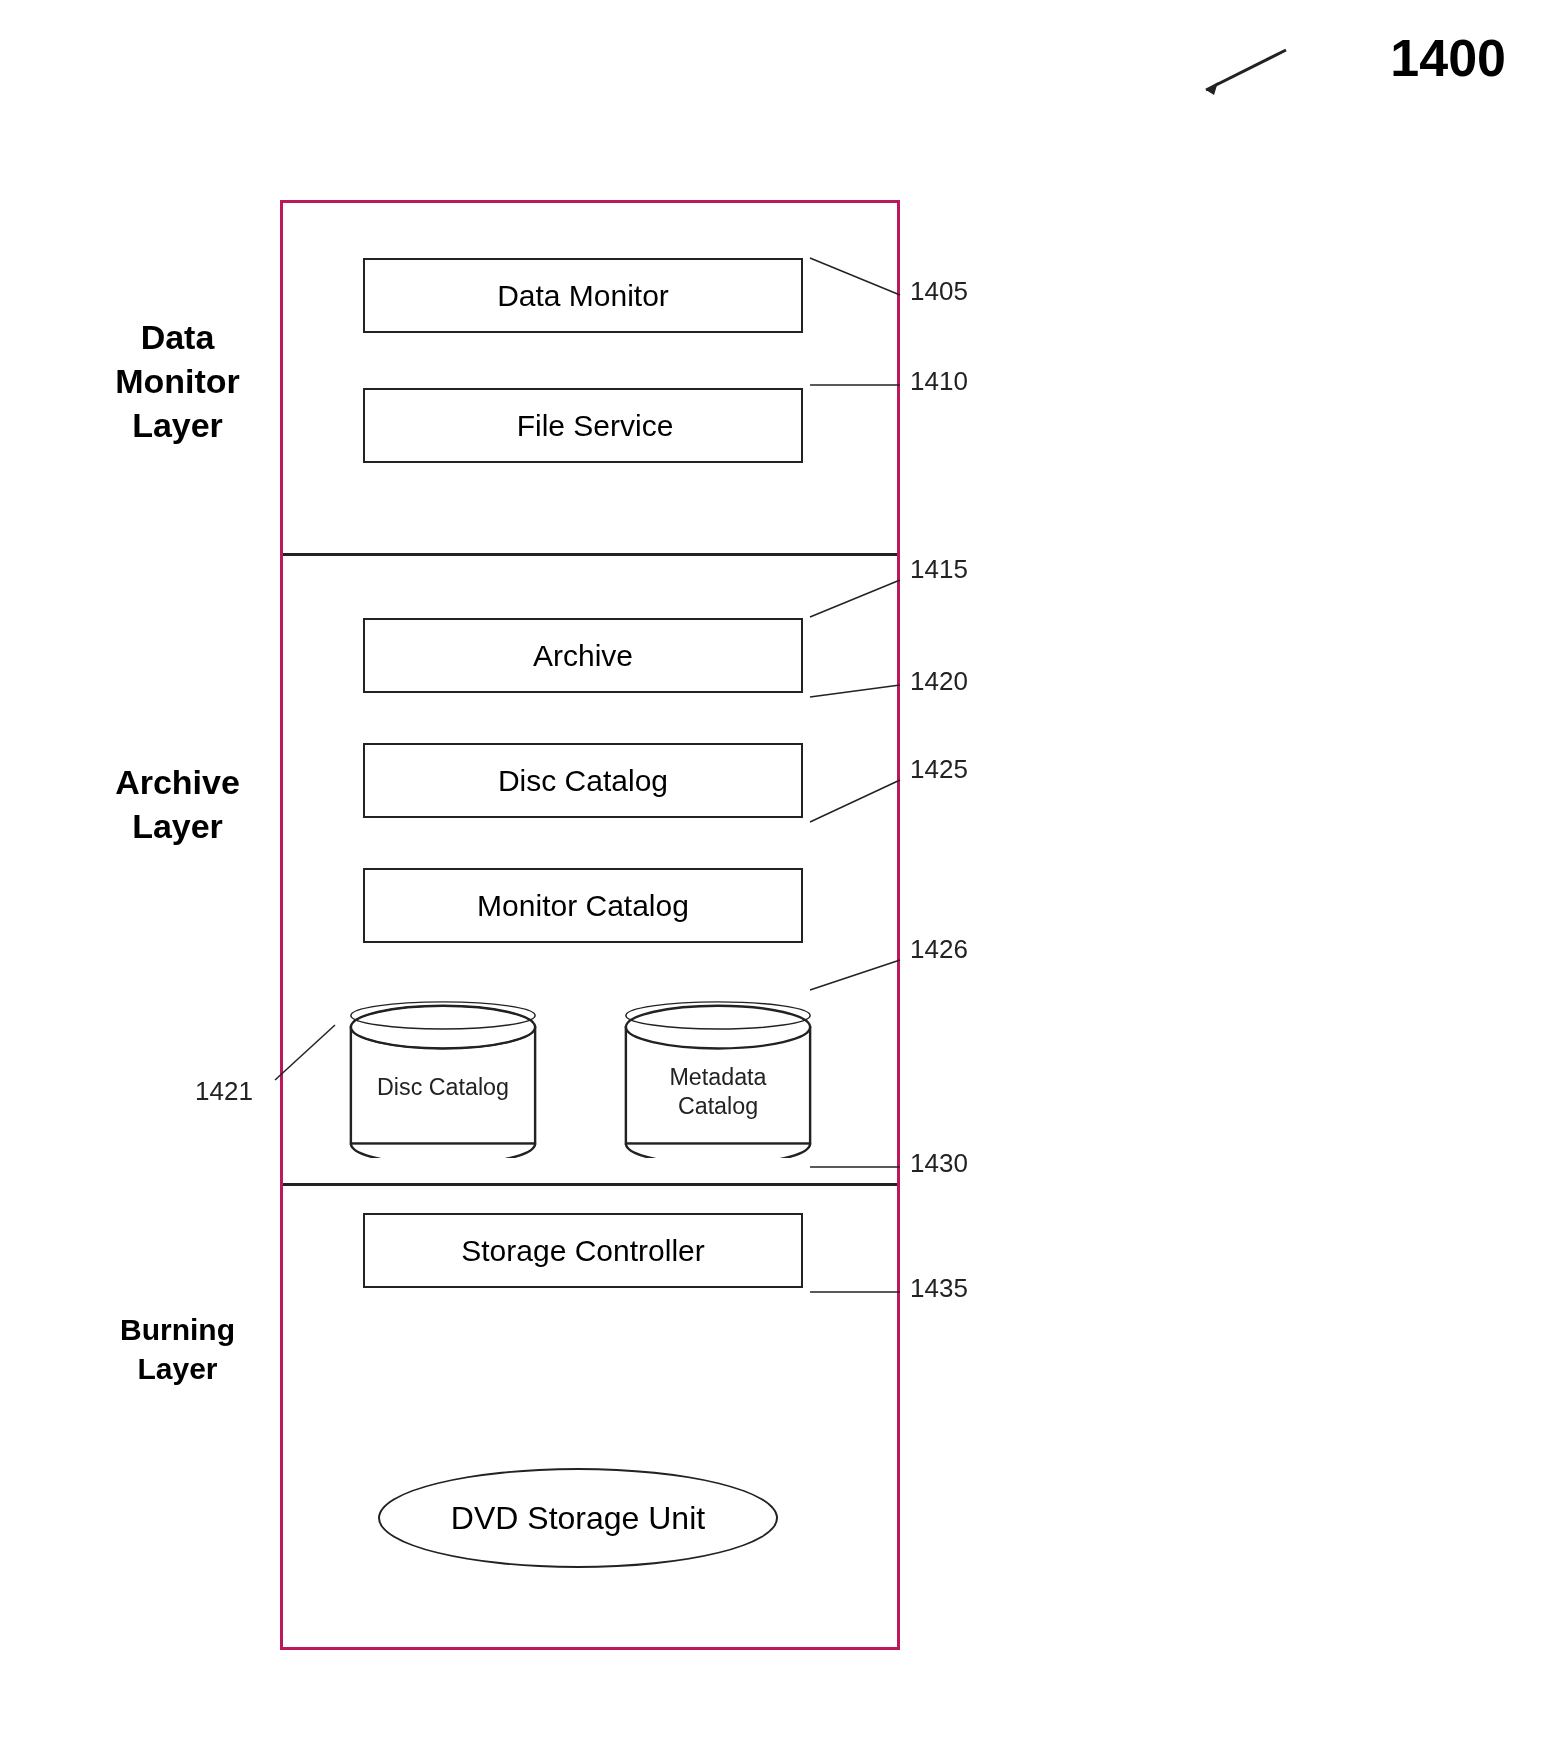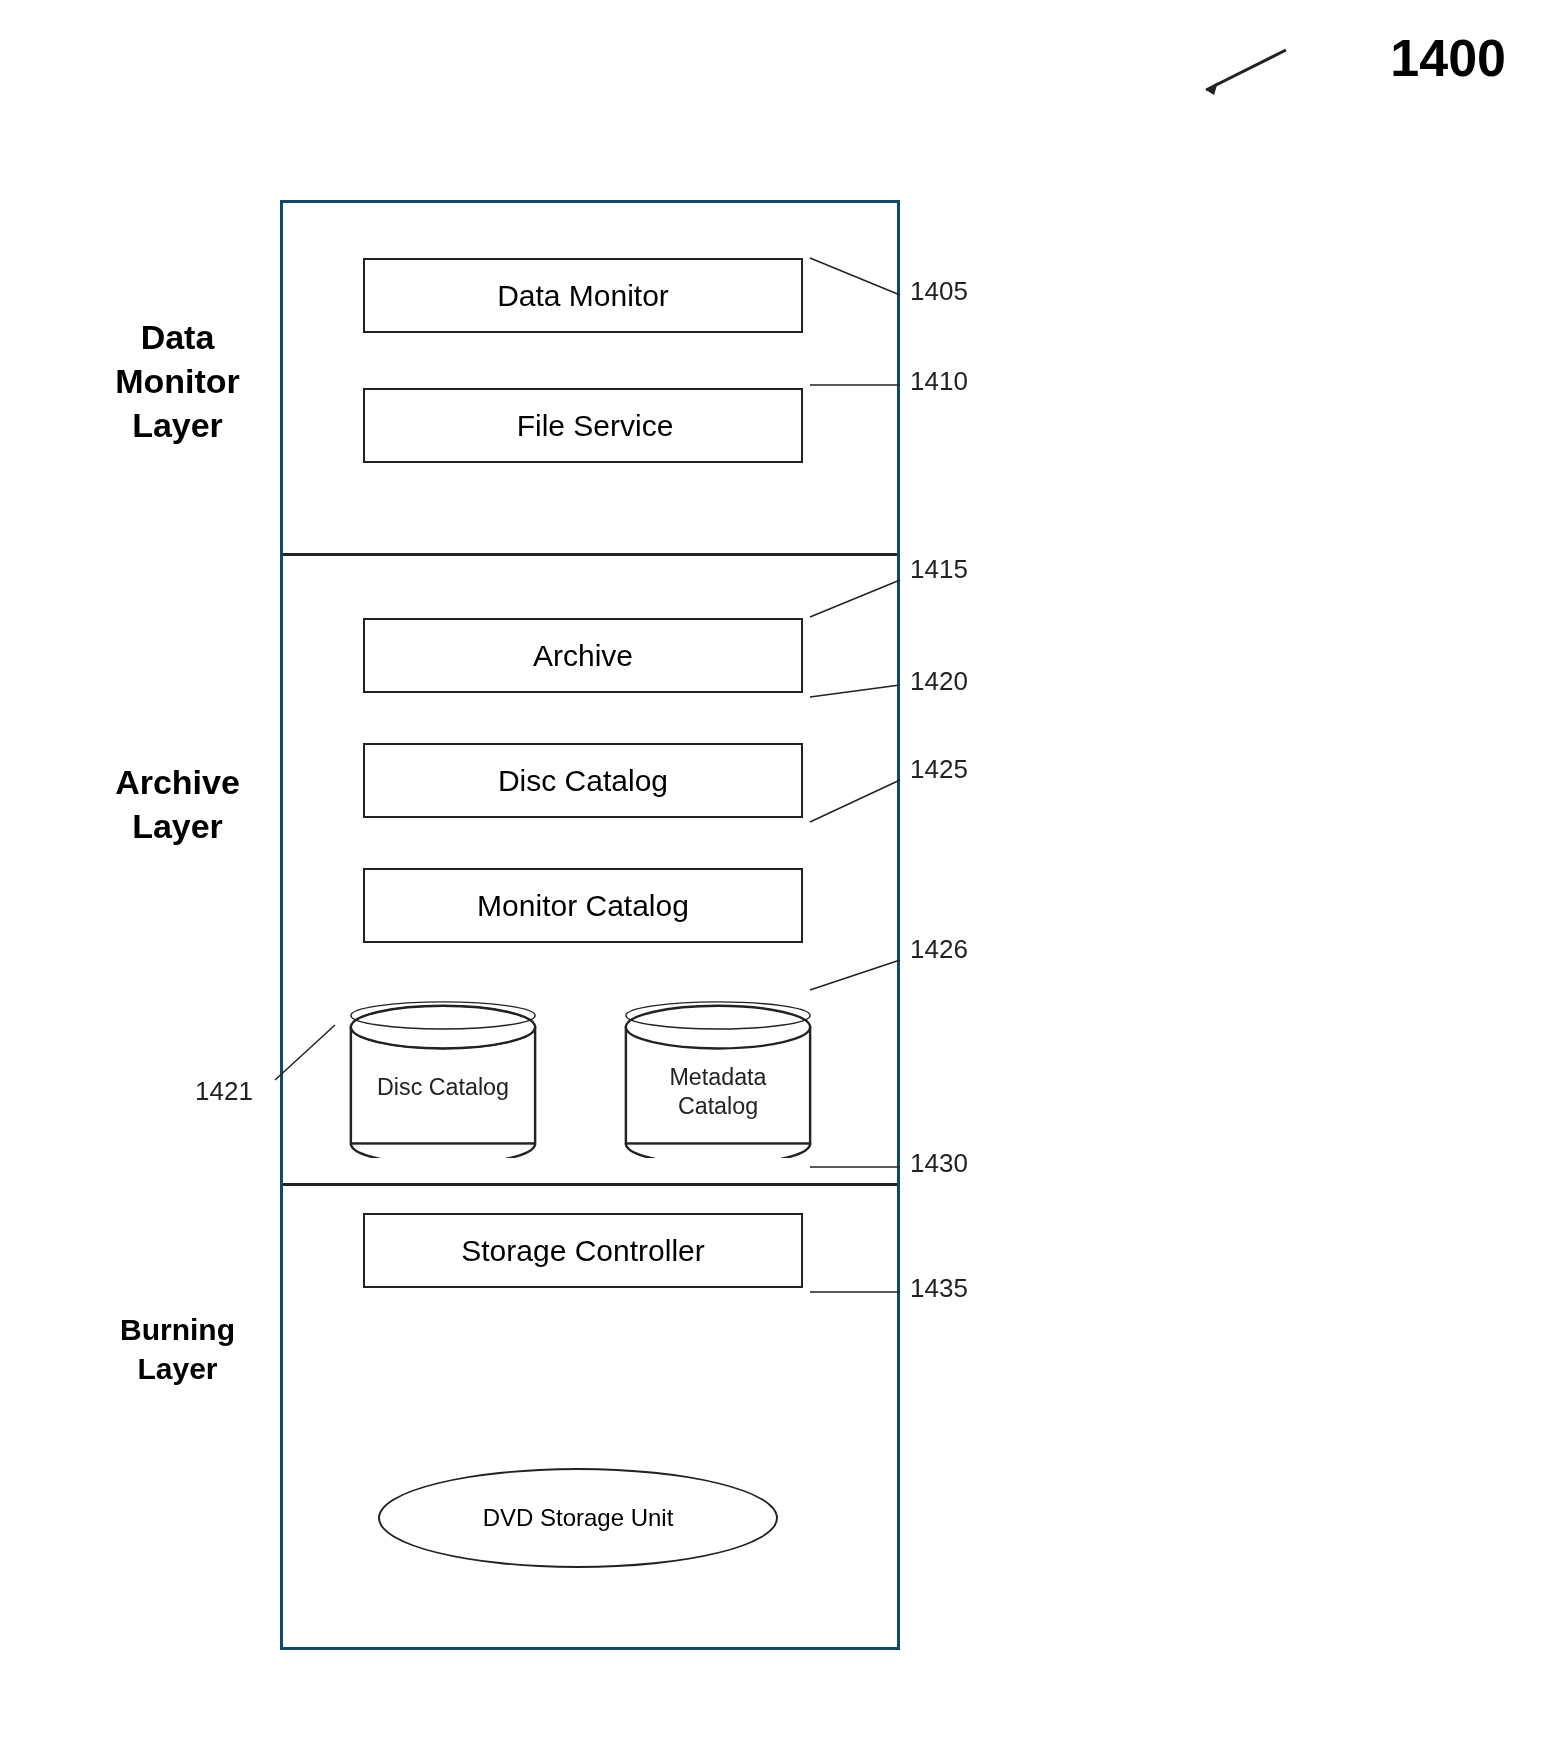--- a/index.html
+++ b/index.html
@@ -20,21 +20,21 @@
       height: 1580px;
     }
 
     
     .main-box {
       position: absolute;
       left: 200px;
       top: 80px;
       width: 620px;
       height: 1450px;
-      border: 3px solid #0c4a6e;
+      border: 3px solid #be185d;
       background: #fff;
     }
 
     
     .divider-top {
       position: absolute;
       left: 0;
       top: 350px;
       width: 100%;
       border-top: 3px solid #222;
@@ -156,21 +156,21 @@
       position: absolute;
       left: 95px;
       top: 1265px;
       width: 400px;
       height: 100px;
       border: 2.5px solid #222;
       border-radius: 50%;
       display: flex;
       align-items: center;
       justify-content: center;
-      font-size: 24px;
+      font-size: 32px;
       background: #fff;
     }
   </style>
 </head>
 <body>
 
 <div style="position:absolute;top:40px;right:260px;">
   <svg width="120" height="60" viewBox="0 0 120 60">
     <line x1="100" y1="10" x2="20" y2="50" stroke="#222" stroke-width="3"></line>
     <polygon points="20,50 32,42 28,55" fill="#222"></polygon>

